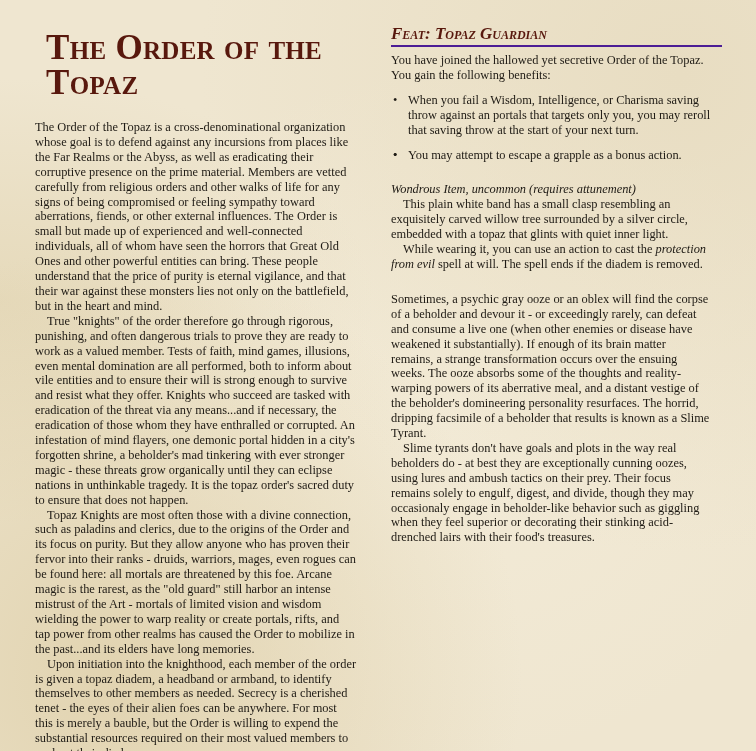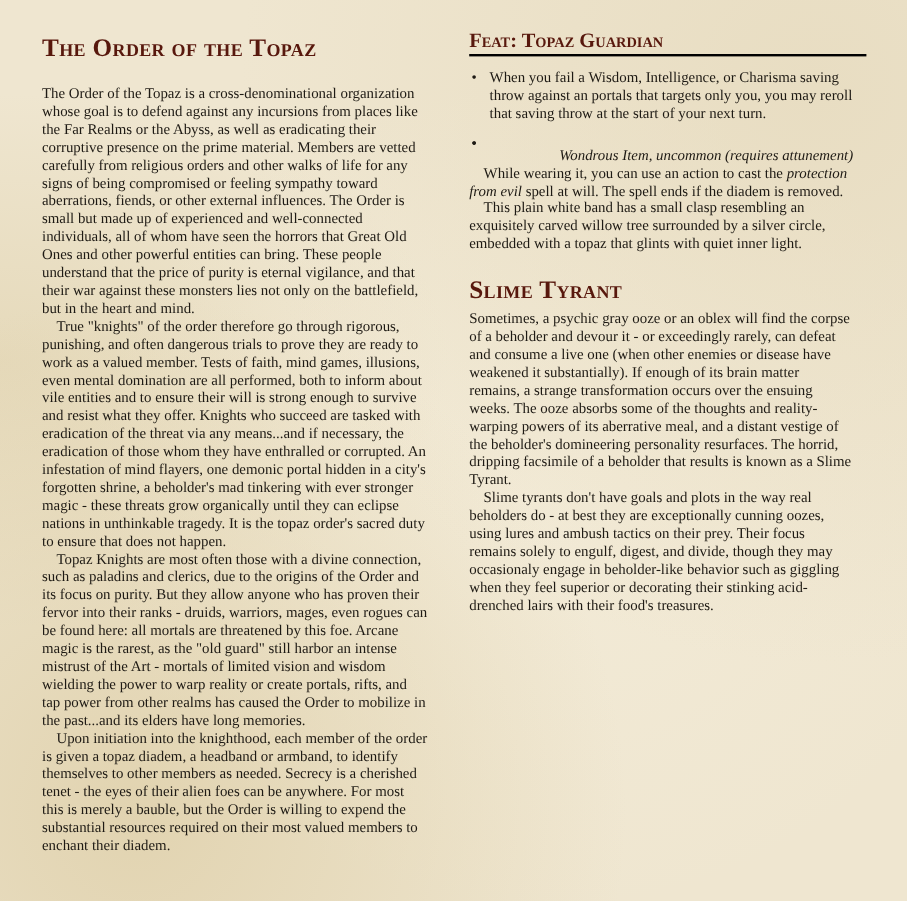--- a/index.html
+++ b/index.html
@@ -17,91 +17,93 @@
   }
   .col { position: absolute; top: 0; }
   .col-left { left: 35px; width: 322px; }
   .col-right { left: 391px; width: 320px; }
 
   .h1 {
     font-family: "Liberation Serif", serif;
     font-variant: small-caps;
     font-weight: bold;
     color: #58180d;
-    font-size: 21px;
+    font-size: 35px;
     letter-spacing: 0.3px;
     line-height: 1;
-    margin: 0;
+    margin: 11px;
   }
   .h-feat {
     font-family: "Liberation Serif", serif;
     font-variant: small-caps;
     font-weight: bold;
     color: #58180d;
     font-size: 17px;
     line-height: 1;
     padding-bottom: 3px;
-    border-bottom: 2px solid #000000;
+    border-bottom: 2px solid #4c1d95;
     margin: 0;
     width: 331px;
+    font-style: italic;
   }
   p {
     margin: 0;
     font-size: 12.4px;
     line-height: 14.9px;
     text-align: left;
   }
   p.indent { text-indent: 12px; }
   ul.bullets { list-style: none; padding: 0; margin: 0; }
   ul.bullets li {
     position: relative;
     padding-left: 17px;
     font-size: 12.4px;
     line-height: 14.9px;
     margin-top: 10px;
   }
   ul.bullets li .dot {
     position: absolute; left: 2px; top: 0;
   }
-  .italic { font-style: italic; text-align: right; }
+  .italic { font-style: italic; }
 </style>
 </head>
 <body>
 
 <div class="col col-left">
   <h1 class="h1" style="margin-top:30px;">The Order of the Topaz</h1>
   <div style="margin-top:20px;">
     <p>The Order of the Topaz is a cross-denominational organization whose goal is to defend against any incursions from places like the Far Realms or the Abyss, as well as eradicating their corruptive presence on the prime material. Members are vetted carefully from religious orders and other walks of life for any signs of being compromised or feeling sympathy toward aberrations, fiends, or other external influences. The Order is small but made up of experienced and well-connected individuals, all of whom have seen the horrors that Great Old Ones and other powerful entities can bring. These people understand that the price of purity is eternal vigilance, and that their war against these monsters lies not only on the battlefield, but in the heart and mind.</p>
     <p class="indent">True "knights" of the order therefore go through rigorous, punishing, and often dangerous trials to prove they are ready to work as a valued member. Tests of faith, mind games, illusions, even mental domination are all performed, both to inform about vile entities and to ensure their will is strong enough to survive and resist what they offer. Knights who succeed are tasked with eradication of the threat via any means...and if necessary, the eradication of those whom they have enthralled or corrupted. An infestation of mind flayers, one demonic portal hidden in a city's forgotten shrine, a beholder's mad tinkering with ever stronger magic - these threats grow organically until they can eclipse nations in unthinkable tragedy. It is the topaz order's sacred duty to ensure that does not happen.</p>
     <p class="indent">Topaz Knights are most often those with a divine connection, such as paladins and clerics, due to the origins of the Order and its focus on purity. But they allow anyone who has proven their fervor into their ranks - druids, warriors, mages, even rogues can be found here: all mortals are threatened by this foe. Arcane magic is the rarest, as the "old guard" still harbor an intense mistrust of the Art - mortals of limited vision and wisdom wielding the power to warp reality or create portals, rifts, and tap power from other realms has caused the Order to mobilize in the past...and its elders have long memories.</p>
     <p class="indent">Upon initiation into the knighthood, each member of the order is given a topaz diadem, a headband or armband, to identify themselves to other members as needed. Secrecy is a cherished tenet - the eyes of their alien foes can be anywhere. For most this is merely a bauble, but the Order is willing to expend the substantial resources required on their most valued members to enchant their diadem.</p>
   </div>
 </div>
 
 <div class="col col-right">
   <section style="margin-top:25px;">
     <h2 class="h-feat">Feat: Topaz Guardian</h2>
+    <p style="margin-top:6px;">You have joined the hallowed yet secretive Order of the Topaz. You gain the following benefits:</p>
     <ul class="bullets">
       <li>
         <span class="dot">•</span>
         <span>When you fail a Wisdom, Intelligence, or Charisma saving throw against an portals that targets only you, you may reroll that saving throw at the start of your next turn.</span>
       </li>
       <li>
         <span class="dot">•</span>
       </li>
       <li>
         <span class="dot">•</span>
+        <span>You may attempt to escape a grapple as a bonus action.</span>
       </li>
     </ul>
   </section>
 
   <section style="margin-top:20px;">
     <p class="italic" style="margin-top:4px;">Wondrous Item, uncommon (requires attunement)</p>
+    <p class="indent">This plain white band has a small clasp resembling an exquisitely carved willow tree surrounded by a silver circle, embedded with a topaz that glints with quiet inner light.</p>
     <p class="indent"><span>While wearing it, you can use an action to cast the </span><span class="italic">protection from evil</span><span> spell at will. The spell ends if the diadem is removed.</span></p>
-    <p class="indent">This plain white band has a small clasp resembling an exquisitely carved willow tree surrounded by a silver circle, embedded with a topaz that glints with quiet inner light.</p>
   </section>
 
   <section style="margin-top:20px;">
-    <h1 class="h1">Slime Tyrant</h1>
     <p style="margin-top:6px;">Sometimes, a psychic gray ooze or an oblex will find the corpse of a beholder and devour it - or exceedingly rarely, can defeat and consume a live one (when other enemies or disease have weakened it substantially). If enough of its brain matter remains, a strange transformation occurs over the ensuing weeks. The ooze absorbs some of the thoughts and reality-warping powers of its aberrative meal, and a distant vestige of the beholder's domineering personality resurfaces. The horrid, dripping facsimile of a beholder that results is known as a Slime Tyrant.</p>
     <p class="indent">Slime tyrants don't have goals and plots in the way real beholders do - at best they are exceptionally cunning oozes, using lures and ambush tactics on their prey. Their focus remains solely to engulf, digest, and divide, though they may occasionaly engage in beholder-like behavior such as giggling when they feel superior or decorating their stinking acid-drenched lairs with their food's treasures.</p>
   </section>
 </div>
 
 </body></html>

